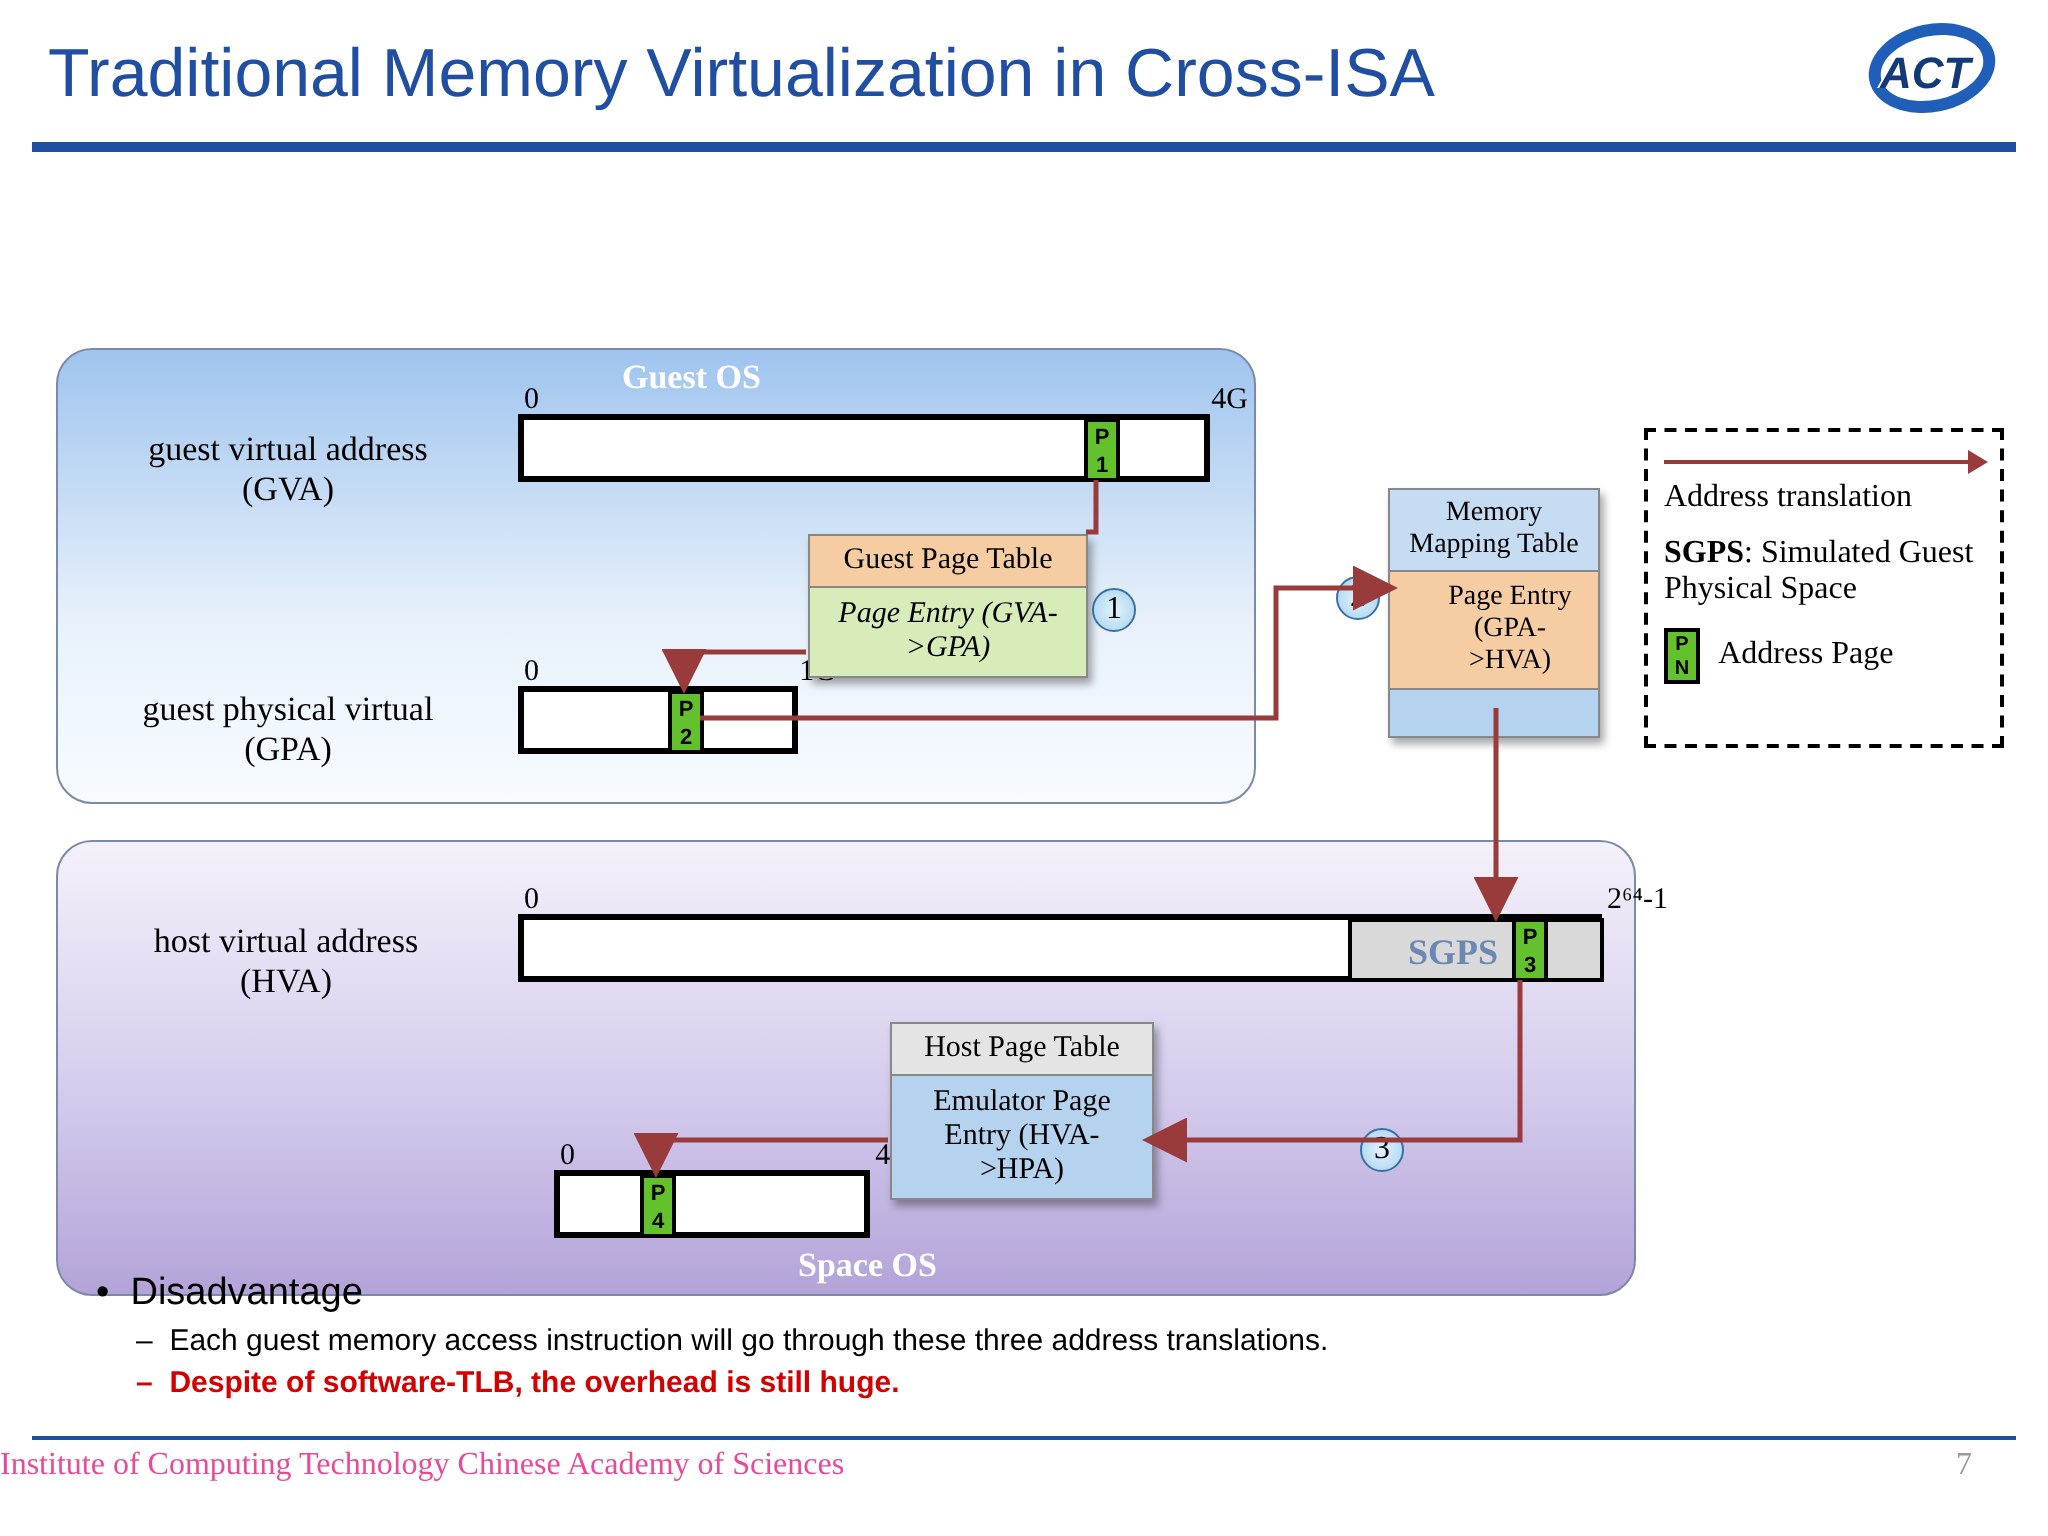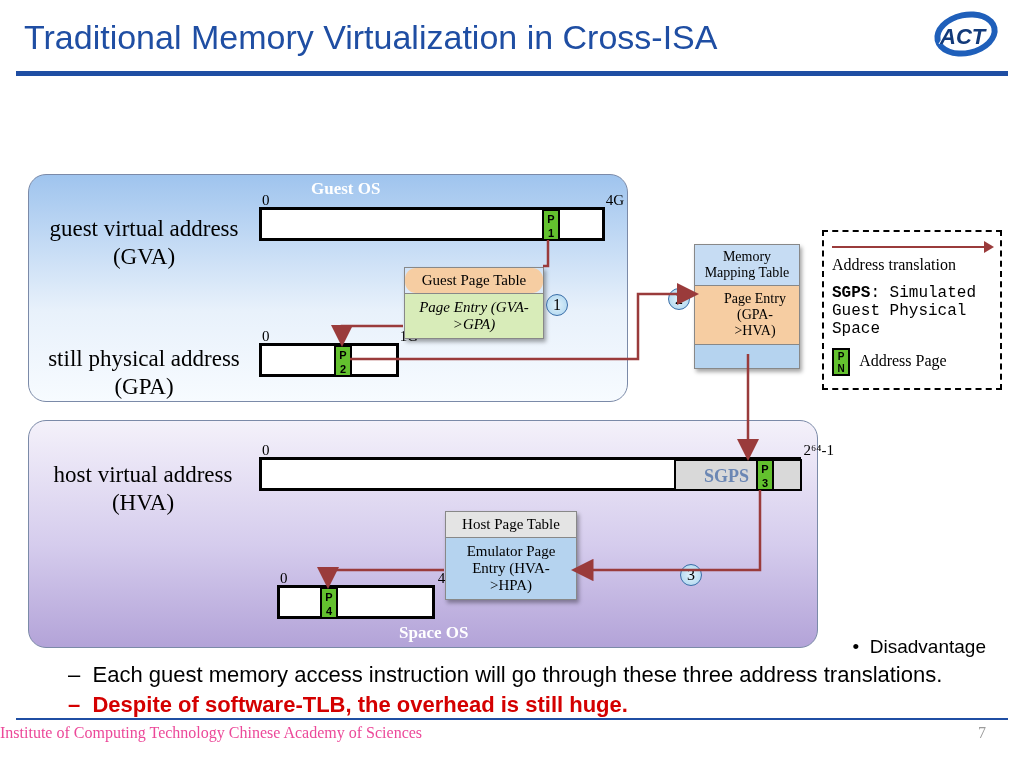--- a/index.html
+++ b/index.html
@@ -15,43 +15,43 @@
 .canvas { position: absolute; top: 130px; left: 28px; width: 968px; height: 500px; margin-top: 44px; }
 
 .region { position: absolute; border-radius: 18px; border: 1px solid #7b8aa8; }
 .guest { left: 0; top: 0; width: 600px; height: 228px; background: linear-gradient(#9fc4ee, #e8f1fb 60%, #f7fbff); }
 .host  { left: 0; top: 246px; width: 790px; height: 228px; background: linear-gradient(#f4f1fa, #d5cced 55%, #b3a3d8); }
 
 .region-title { position: absolute; color: #fff; font: bold 17px "Times New Roman"; }
 .guest .region-title { top: 4px; left: 282px; }
 .host  .region-title { bottom: 4px; left: 370px; }
 
-.addr-label { position: absolute; font-size: 23px; text-align: center; line-height: 1.2; }
+.addr-label { position: absolute; font-size: 17px; text-align: center; line-height: 1.2; }
 
 .addr-bar { position: absolute; border: 3px solid #000; background: #fff; height: 34px; }
 .tick { position: absolute; font: 15px "Times New Roman"; top: -18px; }
 
 .page { position: absolute; width: 18px; height: 32px; background: #63c12e; border: 2px solid #000; font: bold 11px Arial; text-align: center; line-height: 14px; padding-top: 1px; }
 
 .tbl { position: absolute; border: 1px solid #888; box-shadow: 2px 3px 4px rgba(0,0,0,.35); font: 15px "Times New Roman"; text-align: center; }
 .tbl .hdr { padding: 4px 8px; }
 .tbl .row { padding: 5px 8px; border-top: 1px solid #888; }
 
 .marker { position: absolute; width: 22px; height: 22px; border: 1px solid #3a6ea8; border-radius: 50%; background: radial-gradient(#e2f2fb,#a7d3ee); font: 16px "Times New Roman"; text-align: center; line-height: 20px; }
 
-.legend { position: absolute; border: 2px dashed #000; right: -6px; top: 56px; width: 180px; height: 160px; padding: 10px 8px; font: 16px "Times New Roman"; }
+.legend { position: absolute; border: 2px dashed #000; right: -6px; top: 40px; width: 180px; height: 160px; padding: 10px 8px; font: 16px "Times New Roman"; }
 .legend .la { height: 2px; background: #9a3b3b; position: relative; margin: 4px 0 8px; }
 .legend .la:after { content:""; position:absolute; right:-2px; top:-5px; border-left:10px solid #9a3b3b; border-top:6px solid transparent; border-bottom:6px solid transparent; }
 .legend .pg { display:inline-block; width:18px; height:28px; background:#63c12e; border:2px solid #000; font:bold 10px Arial; text-align:center; line-height:12px; vertical-align:middle; margin-right:6px; padding-top:1px; }
 
 .sgps-box { position: absolute; background: #d9d9d9; border: 2px solid #000; height: 32px; }
 
 .bullets { position: absolute; left: 26px; top: 636px; width: 960px; font: 19px Tahoma, sans-serif; }
-.bullets .b1 { margin-left: 10px; text-align: right; }
-.bullets .b2 { margin-left: 42px; font-size: 22px; margin-top: 4px; }
+.bullets .b1 { margin-left: 22px; }
+.bullets .b2 { margin-left: 42px; font-size: 15px; margin-top: 4px; }
 .bullets .red { color: #d40000; font-weight: bold; }
 
 .footer-line { position:absolute; left:16px; right:16px; top: 718px; height:2px; background:#1f4ea3; }
 .footer { position:absolute; top: 724px; left:0; right:16px; text-align:left; color:#ec4899; font: 16px "Times New Roman"; }
 .pageno { position:absolute; right: 38px; top: 724px; color:#9b9b9b; font: 16px "Times New Roman"; }
 
 svg.arrows { position:absolute; inset:0; width:100%; height:100%; pointer-events:none; }
 </style>
 </head>
 <body>
@@ -70,31 +70,31 @@
 
     <div class="addr-label" style="left:10px; top:40px; width:210px; white-space:pre-line;">guest virtual address
 (GVA)</div>
     <div class="addr-bar" style="left:230px; top:32px; width:346px;">
       <div class="tick" style="left:0">0</div>
       <div class="tick" style="right:-22px">4G</div>
       <div class="page" style="left:280px; top:-1px; white-space:pre-line;">P
 1</div>
     </div>
 
-    <div class="addr-label" style="left:6px; top:170px; width:218px; white-space:pre-line;">still physical address
+    <div class="addr-label" style="left:6px; top:170px; width:218px; white-space:pre-line;">guest physical virtual
 (GPA)</div>
     <div class="addr-bar" style="left:230px; top:168px; width:140px;">
       <div class="tick" style="left:0">0</div>
       <div class="tick" style="right:-22px">1G</div>
       <div class="page" style="left:72px; top:-1px; white-space:pre-line;">P
 2</div>
     </div>
 
     <div class="tbl" style="left:375px; top:92px; width:140px;">
-      <div class="hdr" style="background:#f6cda2;border-radius:11px;">Guest Page Table</div>
+      <div class="hdr" style="background:#f6cda2;">Guest Page Table</div>
       <div class="row" style="background:#d8ecb9;font-style:italic;">Page Entry (GVA-&gt;GPA)</div>
     </div>
   </div>
 
   <div class="tbl" style="left:666px; top:70px; width:106px;">
     <div class="hdr" style="background:#c6dcf3; font-size:14px;">Memory Mapping Table</div>
     <div class="row" style="background:#f6cda2; font-size:14px;padding-left:24px;">Page Entry (GPA-&gt;HVA)</div>
     <div class="row" style="background:#b5d3ef; height:24px;"></div>
   </div>
 
@@ -126,21 +126,21 @@
     </div>
   </div>
 
   <div class="marker" style="left:518px; top:120px;">1</div>
   <div class="marker" style="left:640px; top:114px;">2</div>
   <div class="marker" style="left:652px; top:390px;">3</div>
 
   <div class="legend">
     <div class="la"></div>
     <div>Address translation</div>
-    <div style="margin-top:10px;font-family:Liberation Mono, monospace;">
+    <div style="margin-top:10px;">
       <b>SGPS</b><span>: Simulated Guest Physical Space</span>
     </div>
     <div style="margin-top:10px;">
       <span class="pg" style="white-space:pre-line;">P
 N</span>
       <span>Address Page</span>
     </div>
   </div>
 
   <svg class="arrows">

